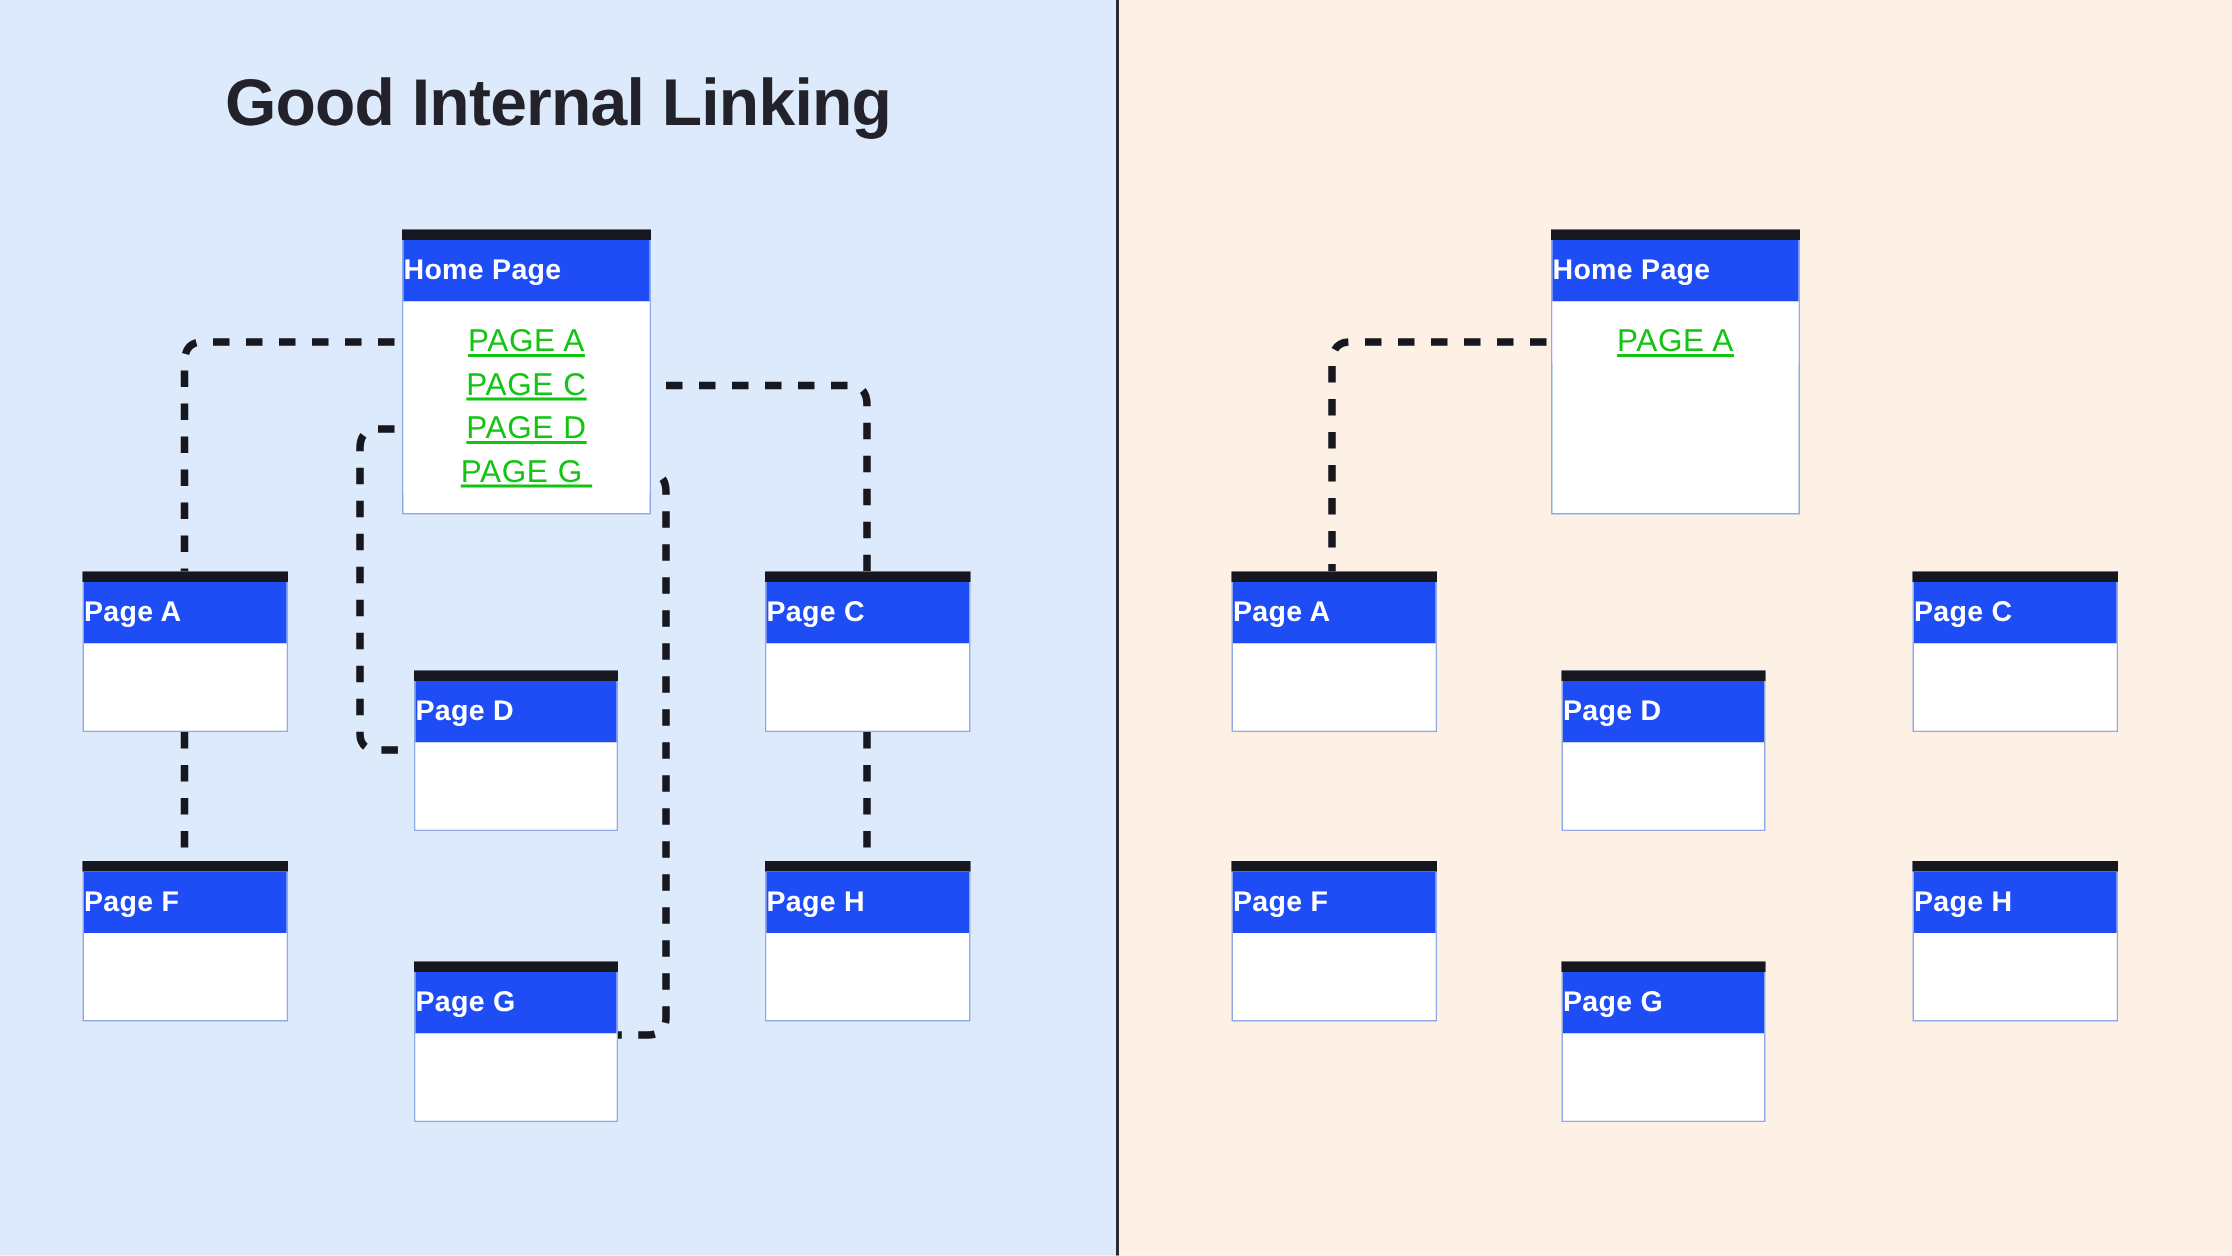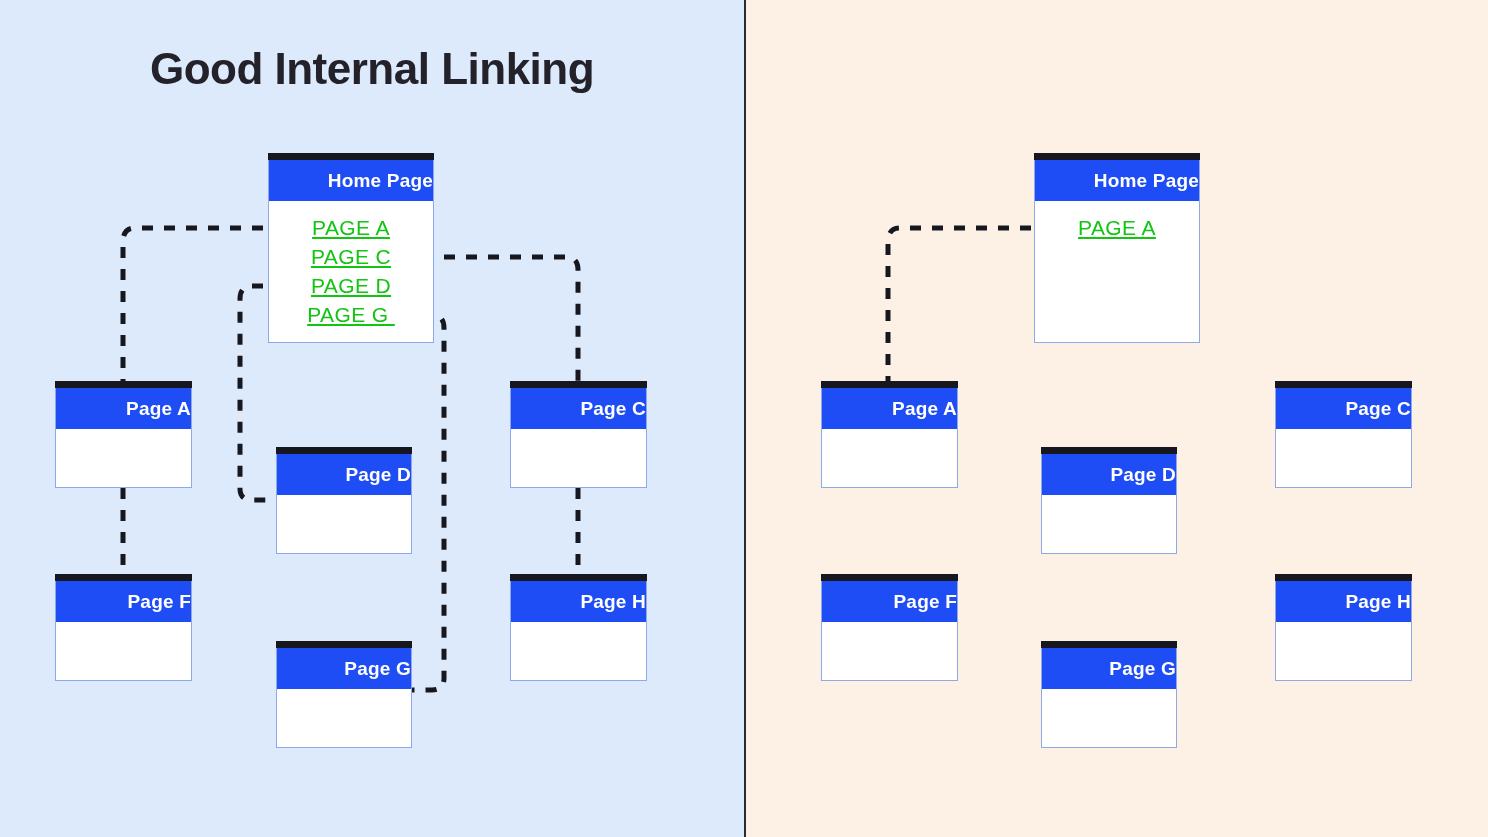--- a/index.html
+++ b/index.html
@@ -64,21 +64,21 @@
   }
   .card-topbar {
     height: 7px;
     background: #17171f;
     margin: -1px -1px 0 -1px;
   }
   .card-header {
     background: #1f4df5;
     color: #ffffff;
     font-weight: bold;
-    text-align: right;
+    text-align: left;
     font-size: 19px;
     line-height: 41px;
     height: 41px;
     letter-spacing: 0.2px;
   }
   .card-body {
     background: #ffffff;
   }
   
   .link-list {

